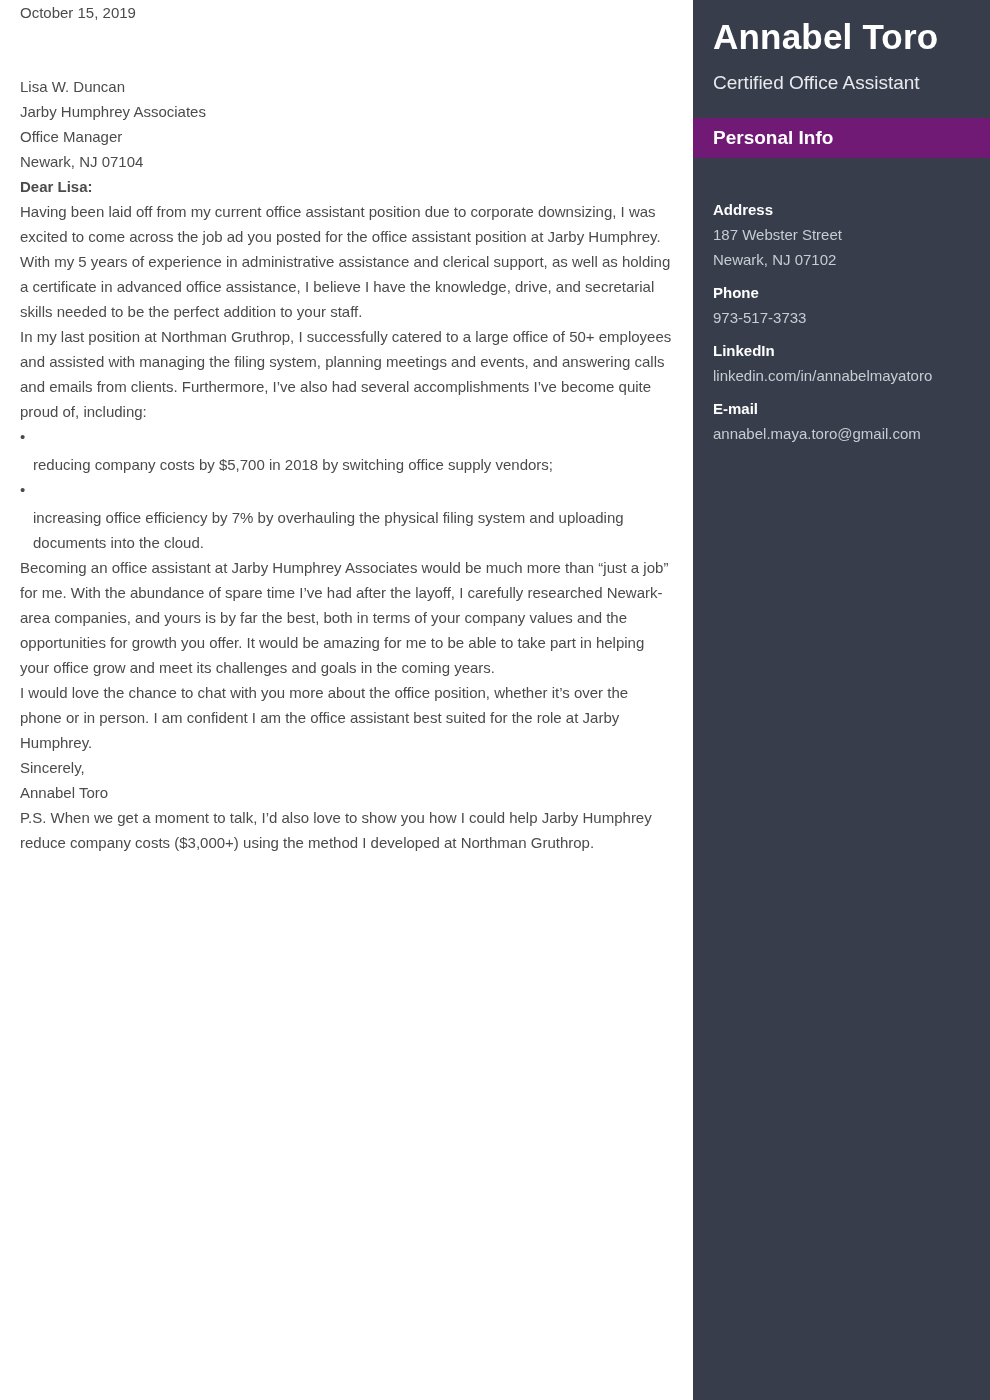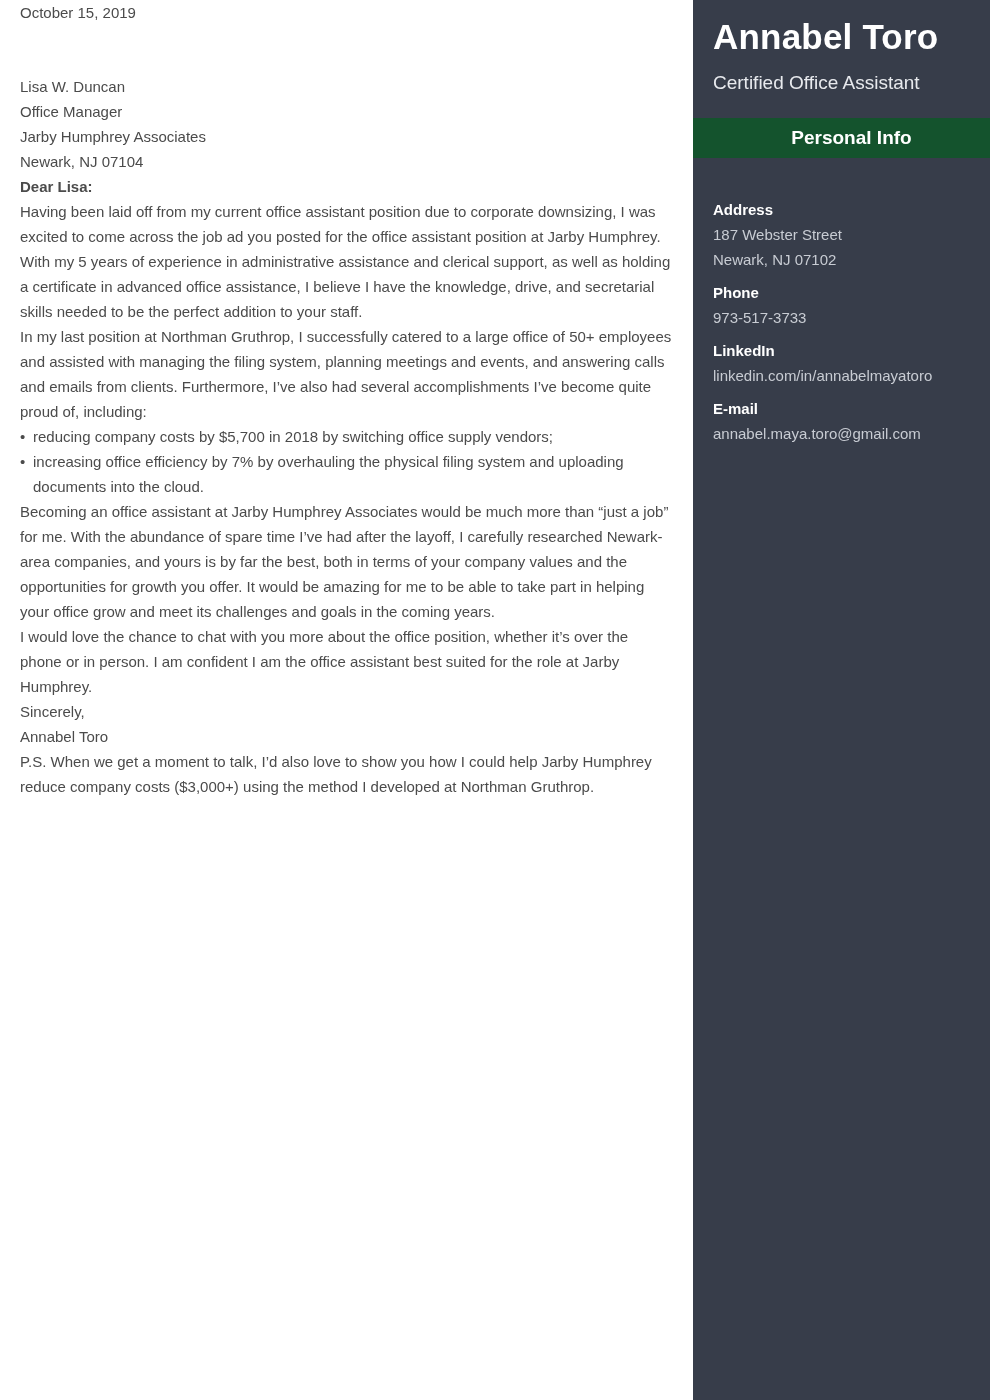--- a/index.html
+++ b/index.html
@@ -24,21 +24,21 @@
     line-height: 25px;
   }
   .letter p { margin: 0; }
   .date { margin-top: 20px; }
   .recipient { margin-top: 49px; }
   .salutation { margin-top: 65px; font-weight: bold; }
   .para { margin-top: 25px; }
   .bullets { list-style: none; margin: 0; padding: 0; }
   .bullets li { display: flex; align-items: flex-start; }
   .bullet-marker { width: 13px; flex: 0 0 13px; }
-  .bullet-text { flex: 1; }
+  .bullet-text { flex: 1; margin-top: 28px; }
 
   
   .sidebar {
     position: absolute;
     left: 693px;
     top: 0;
     width: 297px;
     height: 1400px;
     background: #373d4a;
     color: #ffffff;
@@ -54,25 +54,24 @@
   .sidebar-title {
     margin: 10px 20px 0 20px;
     font-size: 19px;
     line-height: 26px;
     font-weight: normal;
     color: #e8eaee;
   }
   .section-band {
     margin-top: 22px;
     height: 40px;
-    background: #14532d;
+    background: #701a75;
     display: flex;
     align-items: center;
     padding-left: 20px;
-    justify-content: center;
   }
   .section-band h3 {
     font-size: 19px;
     font-weight: bold;
     color: #ffffff;
   }
   .fields { padding: 11px 20px 0 20px; margin-top: 28px; }
   .field + .field { margin-top: 8px; }
   .field-label {
     font-size: 15px;
@@ -90,22 +89,22 @@
 </head>
 <body>
 
 <div class="page">
 
   <div class="letter">
     <p class="date">October 15, 2019</p>
 
     <div class="recipient">
       <p>Lisa W. Duncan</p>
+      <p>Jarby Humphrey Associates</p>
       <p>Office Manager</p>
-      <p>Jarby Humphrey Associates</p>
       <p>Newark, NJ 07104</p>
     </div>
 
     <p class="salutation">Dear Lisa:</p>
 
     <p class="para">Having been laid off from my current office assistant position due to corporate downsizing, I was excited to come across the job ad you posted for the office assistant position at Jarby Humphrey. With my 5 years of experience in administrative assistance and clerical support, as well as holding a certificate in advanced office assistance, I believe I have the knowledge, drive, and secretarial skills needed to be the perfect addition to your staff.</p>
 
     <p class="para">In my last position at Northman Gruthrop, I successfully catered to a large office of 50+ employees and assisted with managing the filing system, planning meetings and events, and answering calls and emails from clients. Furthermore, I’ve also had several accomplishments I’ve become quite proud of, including:</p>
 
     <ul class="bullets">

